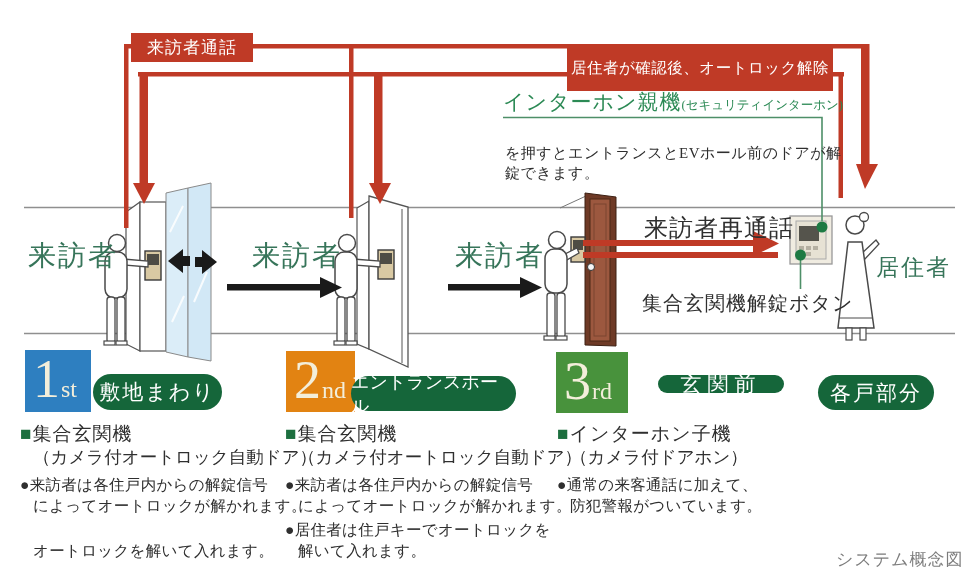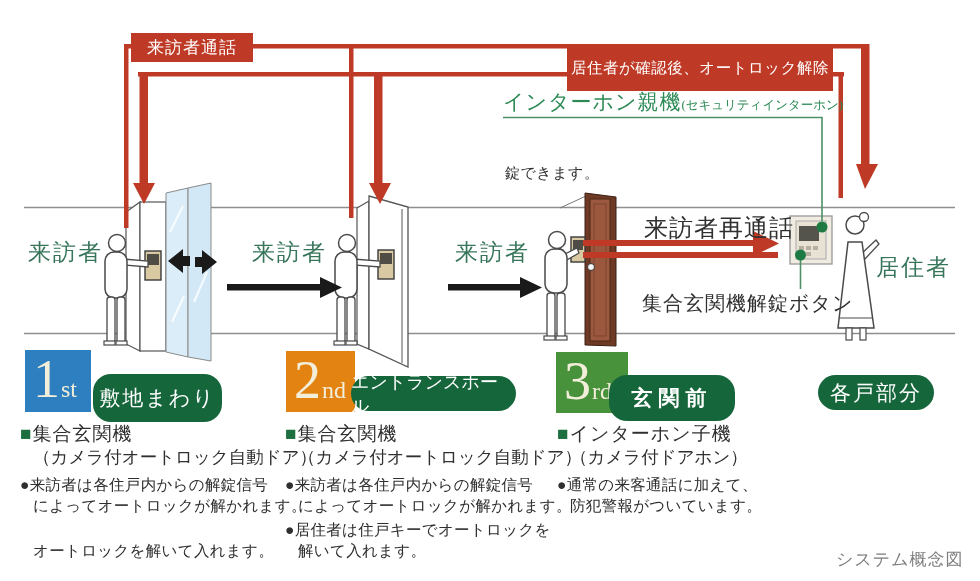--- a/index.html
+++ b/index.html
@@ -3,40 +3,40 @@
 <meta charset="utf-8">
 <style>
   html,body{margin:0;padding:0;background:#fff;}
   #app{position:relative;width:980px;height:581px;background:#fff;overflow:hidden;
        font-family:"Liberation Serif","DejaVu Serif",serif;color:#2f2f2f;padding-left:32px;}
   #art{position:absolute;left:0;top:0;}
   .abs{position:absolute;white-space:nowrap;}
   .red-box{position:absolute;background:#bf3a26;color:#fff;display:flex;align-items:center;justify-content:center;letter-spacing:1px;}
   .box-a{left:131px;top:33px;width:122px;height:29px;font-size:17px;}
   .box-b{left:567px;top:45px;width:266px;height:46px;font-size:15.5px;letter-spacing:.5px;}
-  .visitor{color:#37755a;font-size:23px;letter-spacing:2px;}
+  .visitor{color:#37755a;font-size:28px;letter-spacing:2px;}
   .v1{left:28px;top:237px;} .v2{left:252px;top:237px;} .v3{left:455px;top:237px;}
   .resident{left:876px;top:252px;color:#37755a;font-size:23px;letter-spacing:2px;}
   .master-head{left:503px;top:88px;}
   .mh-big{color:#2c8a55;font-size:21px;letter-spacing:1px;}
   .mh-small{color:#2c8a55;font-size:12.5px;}
   .desc{left:505px;font-size:15px;letter-spacing:.5px;color:#2f2f2f;}
   .d1{top:124px;} .d2{top:144px;} .d3{top:164px;}
   .recall{left:644px;top:212px;font-size:24px;letter-spacing:1px;}
   .unlockbtn{left:642px;top:290px;font-size:20px;letter-spacing:1px;}
   .badge{position:absolute;display:flex;align-items:baseline;color:#f3eeda;padding-left:8px;box-sizing:border-box;}
   .badge .num{font-size:54px;line-height:58px;}
   .badge .suf{font-size:24px;margin-left:1px;}
   .b1{left:25px;top:350px;width:66px;height:62px;background:#2e7fc0;}
   .b2{left:286px;top:351px;width:69px;height:61px;background:#e28312;}
   .b3{left:556px;top:352px;width:72px;height:61px;background:#48923c;}
   .pill{position:absolute;background:#15663a;color:#fff;border-radius:18px;display:flex;align-items:center;justify-content:center;}
-  .p1{left:93px;top:374px;width:129px;height:48px;font-size:21px;letter-spacing:2px;}
+  .p1{left:93px;top:374px;width:129px;height:36px;font-size:21px;letter-spacing:2px;}
   .p2{left:351px;top:376px;width:165px;height:35px;font-size:18px;}
-  .p3{left:609px;top:375px;width:126px;height:46px;font-size:21px;letter-spacing:6px;font-weight:bold;}
+  .p3{left:658px;top:375px;width:126px;height:18px;font-size:21px;letter-spacing:6px;}
   .p4{left:818px;top:375px;width:116px;height:35px;font-size:21px;letter-spacing:2px;}
   .dev{font-size:19px;letter-spacing:1px;}
   .dev .sq{color:#1d6f3f;}
   .devsub{font-size:17.5px;}
   .note{font-size:15.5px;letter-spacing:.3px;}
   .c1{left:20px;} .c1i{left:33px;} .c2{left:285px;} .c2i{left:298px;} .c3{left:557px;} .c3i{left:570px;}
   .ty1{top:421px;} .ty2{top:445px;} .ny1{top:475px;} .ny2{top:496px;} .ny3{top:520px;} .ny4{top:541px;}
   .footer{left:836px;top:548px;font-size:17px;letter-spacing:1px;color:#7c7c7c;}
 </style>
 </head>
@@ -184,20 +184,21 @@
   <div class="red-box box-b">居住者が確認後、オートロック解除</div>
 
   <div class="abs visitor v1">来訪者</div>
   <div class="abs visitor v2">来訪者</div>
   <div class="abs visitor v3">来訪者</div>
   <div class="abs resident">居住者</div>
 
   <div class="abs master-head">
     <span class="mh-big">インターホン親機</span><span class="mh-small">(セキュリティインターホン)</span>
   </div>
+  <div class="abs desc d2">を押すとエントランスとEVホール前のドアが解</div>
   <div class="abs desc d3">錠できます。</div>
 
   <div class="abs recall">来訪者再通話</div>
   <div class="abs unlockbtn">集合玄関機解錠ボタン</div>
 
   <div class="badge b1">
     <span class="num">1</span>
       <span class="suf">st</span>
   </div>
   <div class="pill p1">敷地まわり</div>

